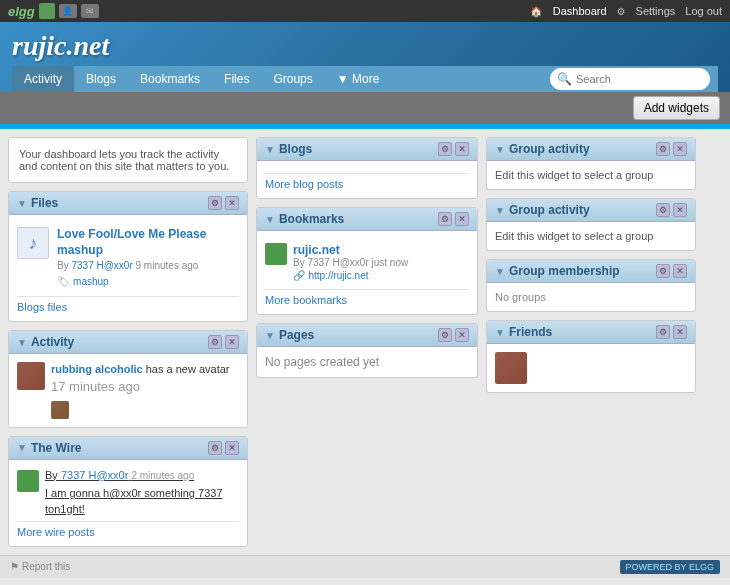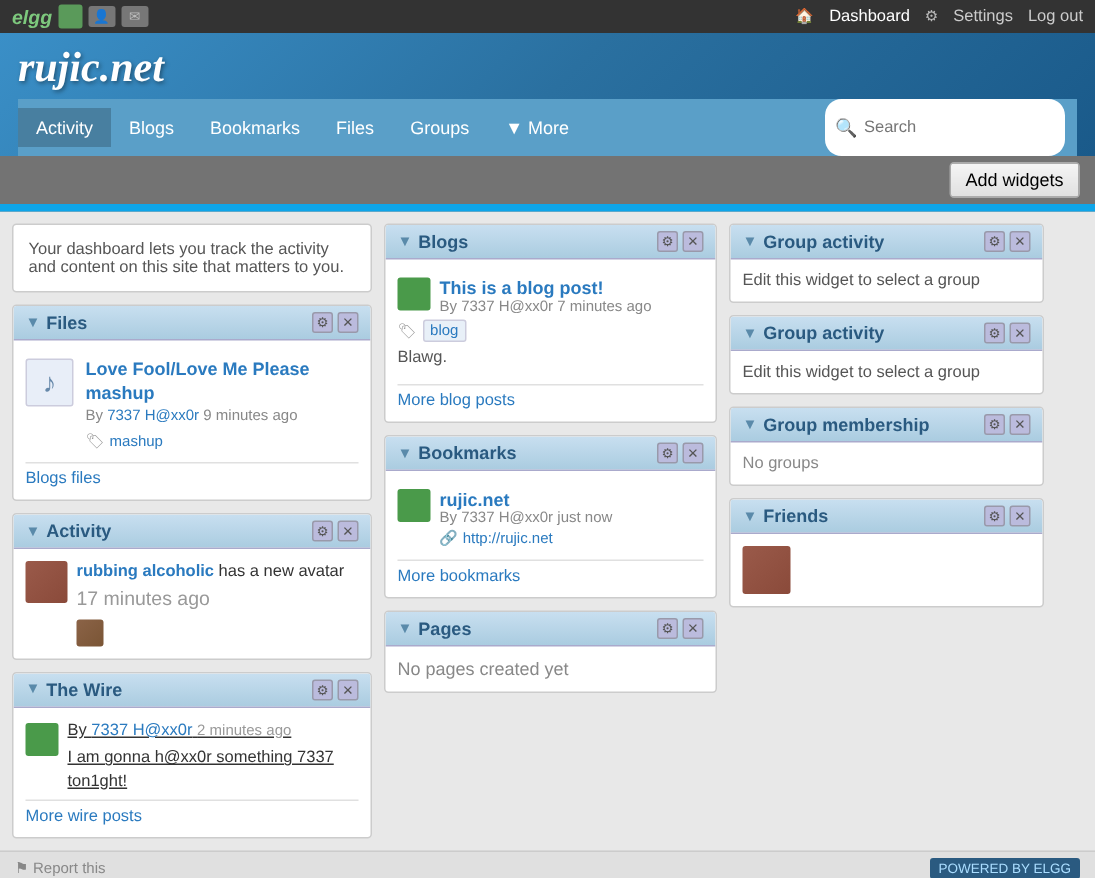--- a/index.html
+++ b/index.html
@@ -17,21 +17,21 @@
 
     
     #header { background: linear-gradient(135deg, #3a8fc7 0%, #2a70a0 50%, #1a5a8a 100%); padding: 8px 12px 0 12px; }
     #site-title { color: #fff; font-size: 28px; font-style: italic; font-weight: bold; font-family: Georgia, serif; text-shadow: 1px 1px 3px rgba(0,0,0,0.4); margin-bottom: 4px; }
 
     
     #nav { background: #5a9fc8; display: flex; align-items: center; padding: 0; }
     .nav-item { color: #fff; font-size: 12px; padding: 6px 12px; cursor: pointer; text-decoration: none; display: flex; align-items: center; gap: 3px; }
     .nav-item:hover, .nav-item.active { background: rgba(0,0,0,0.2); }
     #search-bar { margin-left: auto; margin-right: 8px; display: flex; align-items: center; }
-    #search-input { width: 160px; height: 38px; border: none; border-radius: 11px; padding: 0 10px 0 26px; font-size: 11px; background: #fff; outline: none; }
+    #search-input { width: 160px; height: 22px; border: none; border-radius: 11px; padding: 0 10px 0 26px; font-size: 11px; background: #fff; outline: none; }
     .search-wrapper { position: relative; display: flex; align-items: center; }
     .search-icon { position: absolute; left: 7px; color: #888; font-size: 12px; }
 
     
     #toolbar { background: #737373; border-bottom: 5px solid #0ea5e9; padding: 4px 10px; display: flex; justify-content: flex-end; }
     #add-widgets-btn { background: linear-gradient(to bottom, #f5f5f5, #e0e0e0); border: 1px solid #aaa; border-radius: 3px; padding: 4px 10px; font-size: 12px; cursor: pointer; }
 
     
     #content { padding: 8px; display: flex; gap: 8px; }
     #left-col { flex: 0 0 240px; display: flex; flex-direction: column; gap: 8px; }
@@ -257,37 +257,20 @@
         <div class="widget-title">
           <span class="widget-title-arrow">▼</span>
           <span>Blogs</span>
         </div>
         <div class="widget-controls">
           <div class="widget-ctrl">⚙</div>
           <div class="widget-ctrl">✕</div>
         </div>
       </div>
       <div class="widget-body">
-        <div class="blog-item">
-          <div class="blog-header">
-            <div class="blog-icon"></div>
-            <div>
-              <a class="blog-title">This is a blog post!</a>
-              <div class="blog-meta">
-                By <span>7337 H@xx0r</span>
-                <span>7 minutes ago</span>
-              </div>
-            </div>
-          </div>
-          <div class="blog-tag-line">
-            <span class="tag-icon">🏷</span>
-            <span class="blog-tag">blog</span>
-          </div>
-          <div class="blog-excerpt">Blawg.</div>
-        </div>
         <div class="divider"></div>
         <a class="more-link">More blog posts</a>
       </div>
     </div>
 
     <div class="widget">
       <div class="widget-header">
         <div class="widget-title">
           <span class="widget-title-arrow">▼</span>
           <span>Bookmarks</span>

